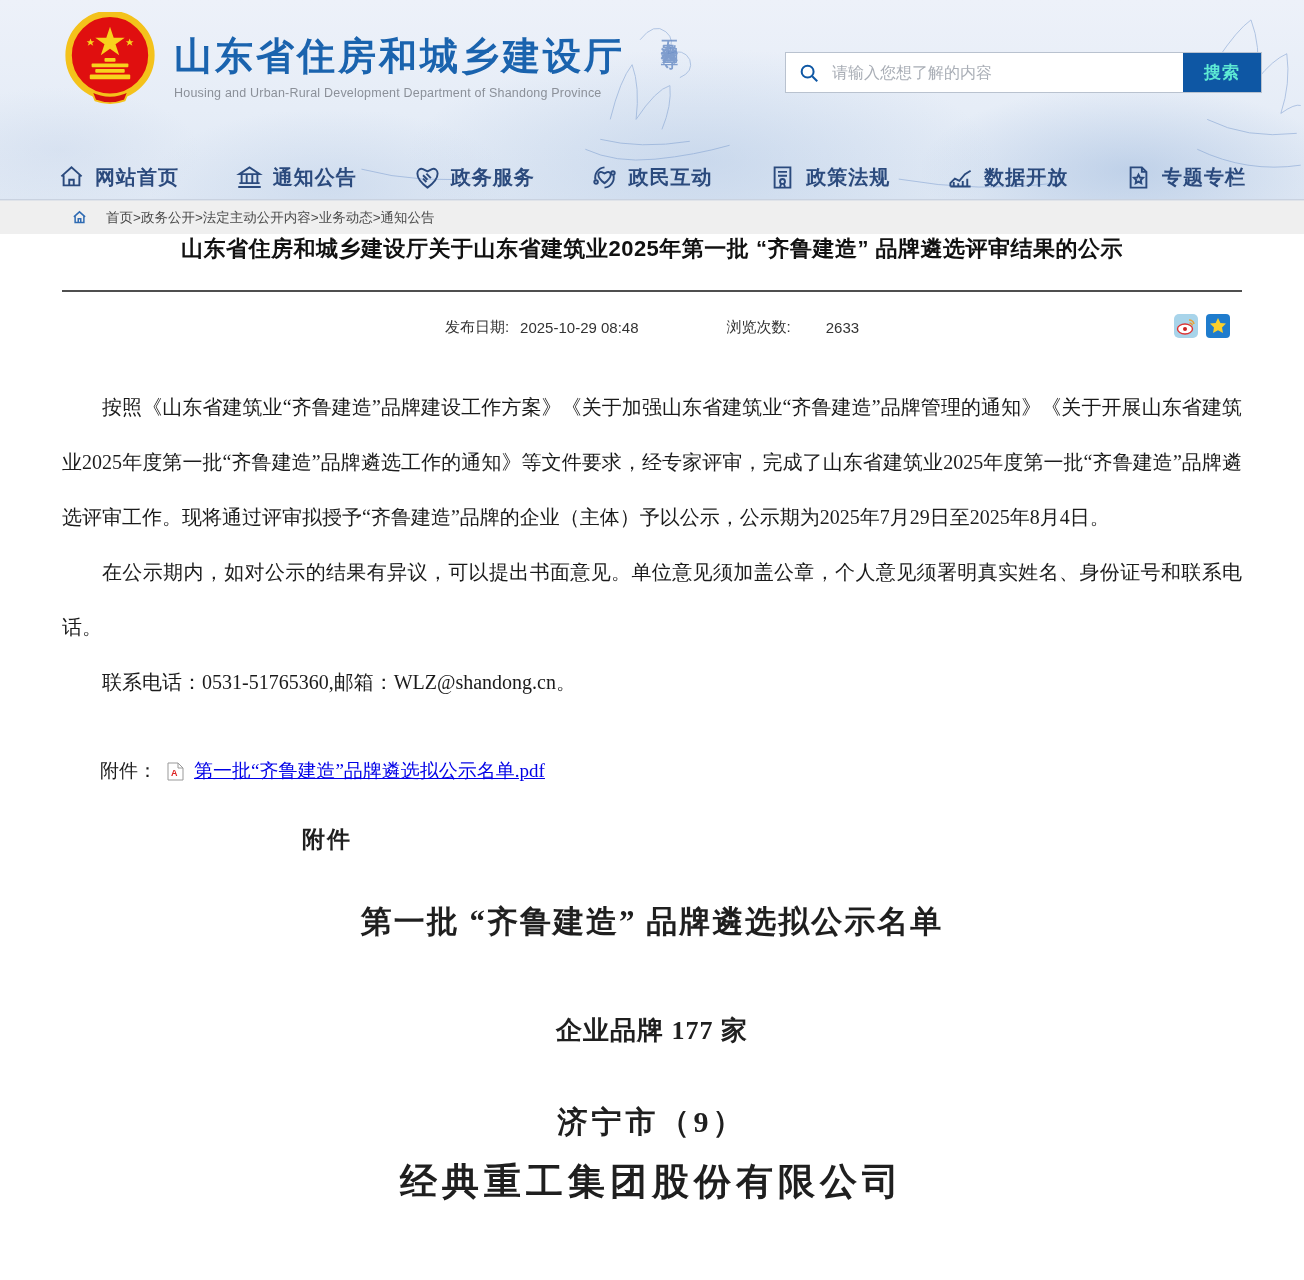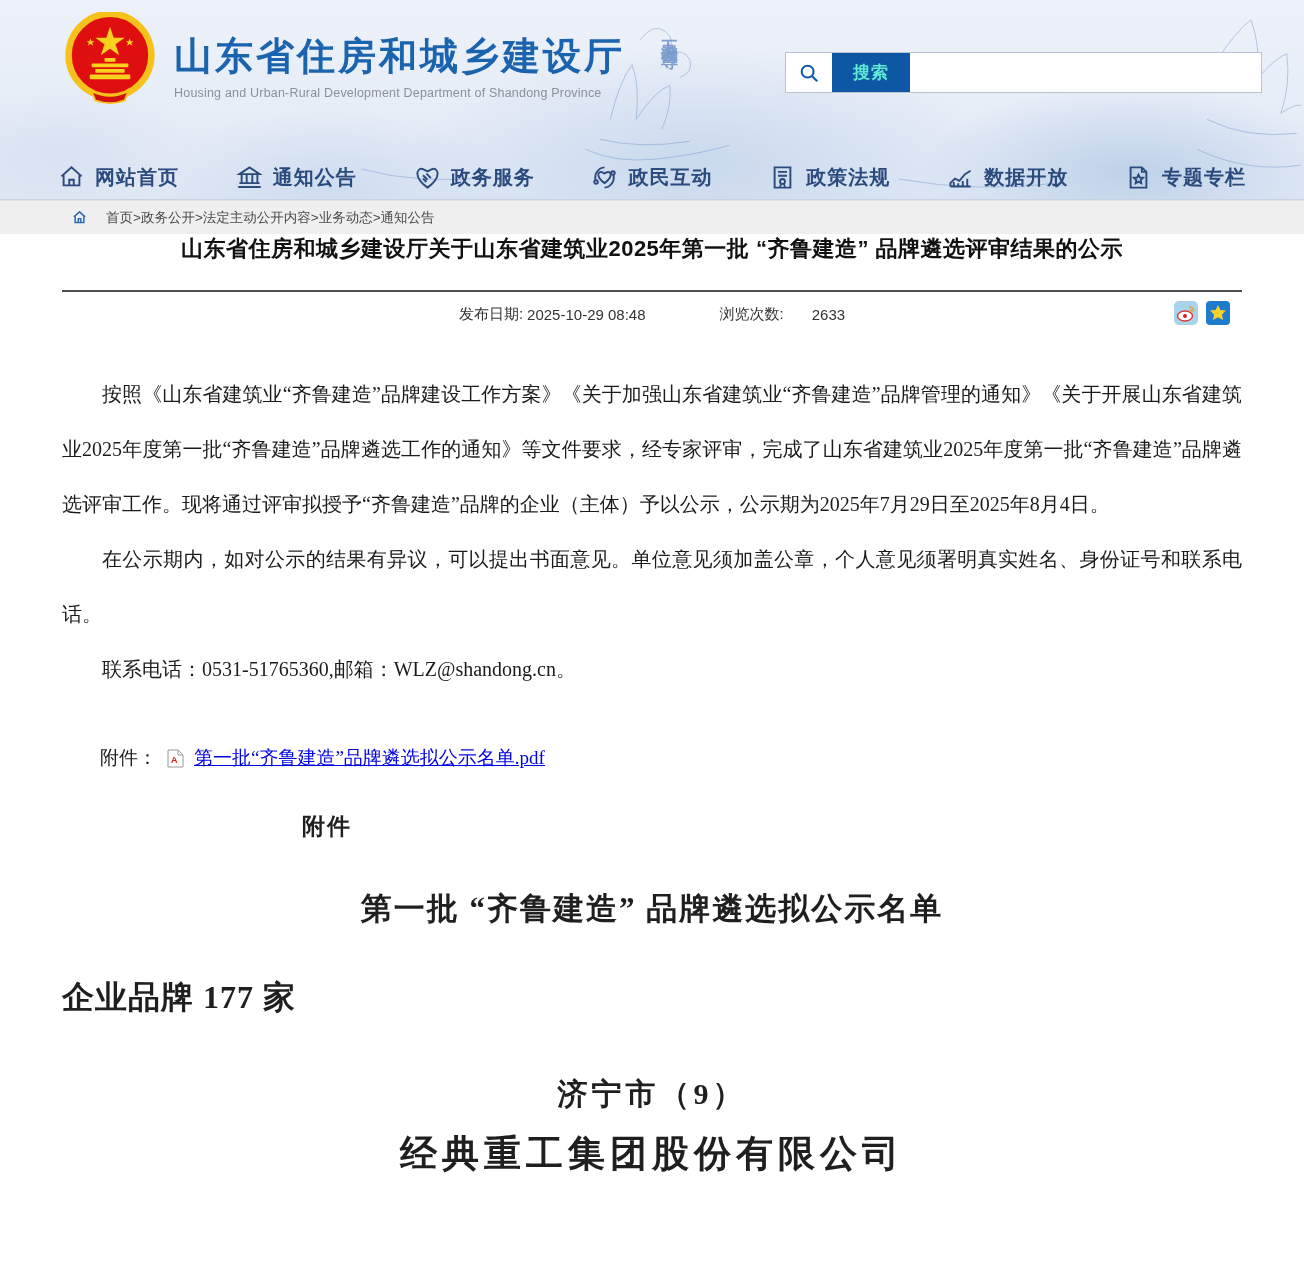--- a/index.html
+++ b/index.html
@@ -70,41 +70,41 @@
   .crumb-trail { font-size:13.5px; color:#4a4a4a; }
   
   .article { padding:0 62px; position:relative; }
   .article-title {
     text-align:center;
     font-family:"Liberation Sans", sans-serif;
     font-size:22px; font-weight:bold; color:#111; letter-spacing:.5px;
   }
   .title-rule { margin-top:26px; border:none; border-top:2px solid #4f4f4f; }
   .meta-row {
-    margin-top:9px; position:relative; height:26px;
-    display:flex; justify-content:center; align-items:center; gap:14px;
+    margin-top:22px; position:relative; height:26px;
+    display:flex; justify-content:center; align-items:center; gap:21px;
     font-size:15px; color:#333;
   }
   .meta-gap { width:46px; }
   .share-icons { position:absolute; right:12px; top:0; display:flex; gap:8px; }
   .share-icons svg { width:24px; height:24px; cursor:pointer; }
   .body-text { margin-top:40px; font-family:"Liberation Serif", serif; font-size:20px; color:#1b1b1b; }
   .body-text p { text-indent:2em; line-height:55px; text-align:justify; }
   .attach-row {
     margin-top:48px; padding-left:2em;
     font-family:"Liberation Serif", serif; font-size:19px; color:#1b1b1b;
     display:flex; align-items:center; gap:8px;
   }
   .pdf-icon svg { width:17px; height:19px; display:block; margin:0 2px; }
   .attach-link { color:#0000e6; text-decoration:underline; cursor:pointer; }
   
   .doc-image { margin-top:40px; font-family:"Liberation Serif", serif; color:#1f1f1f; }
   .doc-annex { margin-left:240px; font-size:23px; font-weight:bold; letter-spacing:2px; }
   .doc-title { margin-top:46px; text-align:center; font-size:31px; font-weight:bold; letter-spacing:2px; }
-  .doc-subtitle { margin-top:46px; font-size:32px; font-weight:bold; letter-spacing:1px; }
+  .doc-subtitle { margin-top:70px; text-align:center; font-size:26px; font-weight:bold; letter-spacing:1px; }
   .doc-city { margin-top:54px; text-align:center; font-size:30px; font-weight:bold; letter-spacing:4px; }
   .doc-company { margin-top:14px; text-align:center; font-size:37px; font-weight:bold; letter-spacing:5px; }
 </style>
 </head>
 <body>
 
 <header class="site-header">
   <svg class="header-art" viewBox="0 0 1304 200">
     <g stroke="#7f9fd0" stroke-width="1" fill="none" opacity="0.55">
       <path d="M610,120 q10,-40 22,-55 q8,22 4,55 q20,-30 34,-34 q2,20 -8,44 M600,140 q40,10 90,2 M585,150 q30,14 70,10 q40,-4 75,-14"></path>
@@ -136,20 +136,21 @@
     </div>
   </div>
 
   <div class="search-box">
     <span class="search-icon">
       <svg width="22" height="22" viewBox="0 0 24 24" fill="none" stroke="#0e57a4" stroke-width="2.2">
         <circle cx="10.5" cy="10.5" r="6.5"></circle>
           <line x1="15.5" y1="15.5" x2="21" y2="21"></line>
       </svg>
     </span>
+    <input class="search-input" type="text" placeholder="请输入您想了解的内容" style="">
     <button class="search-btn">搜索</button>
   </div>
 
   <nav class="main-nav">
     <div class="nav-item">
       <svg viewBox="0 0 24 24">
           <path d="M3,11 L12,3 L21,11 M5,10 v9 h14 v-9 M10,19 v-5 h4 v5"></path>
         </svg>
       <span class="nav-label">网站首页</span>
     </div>

